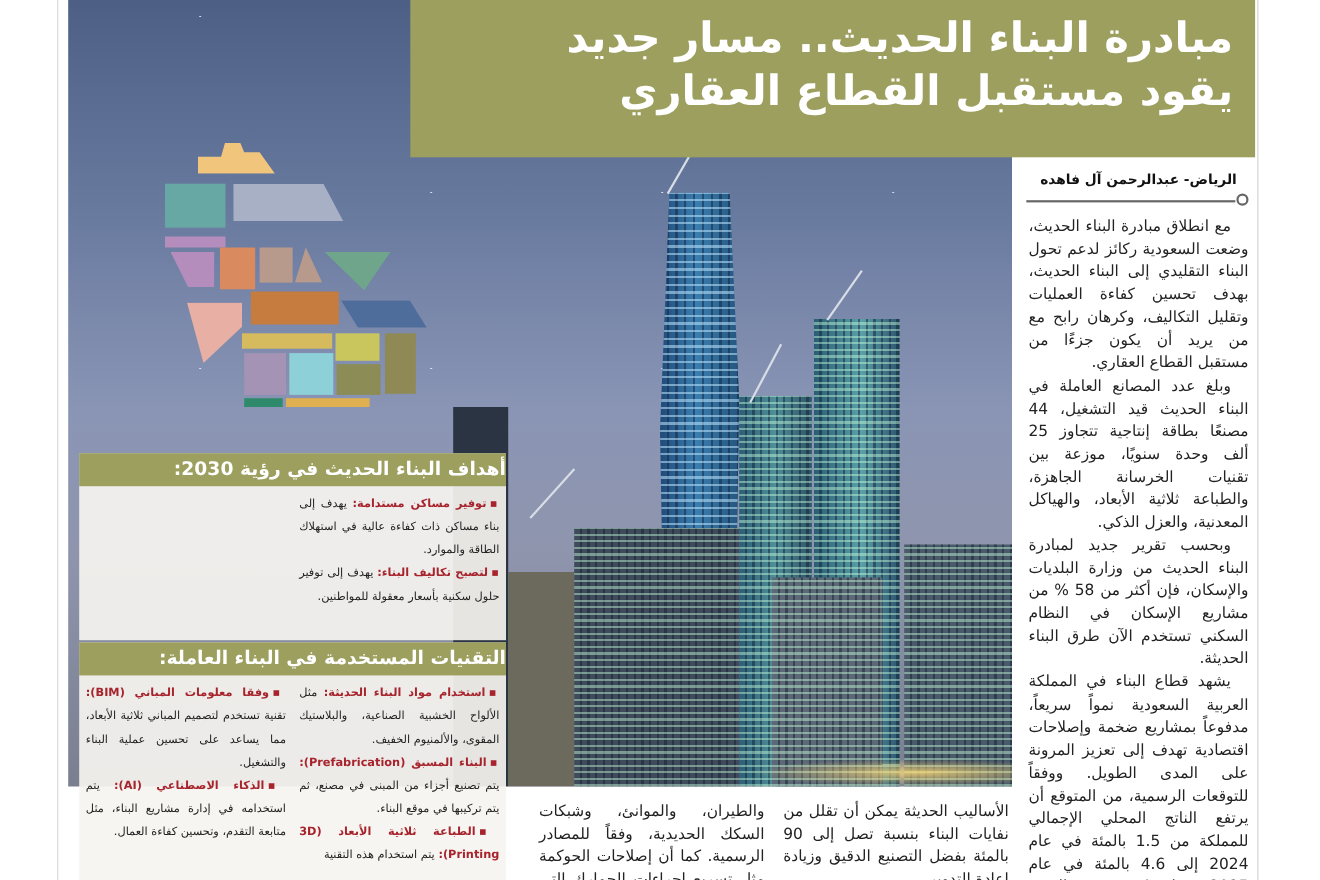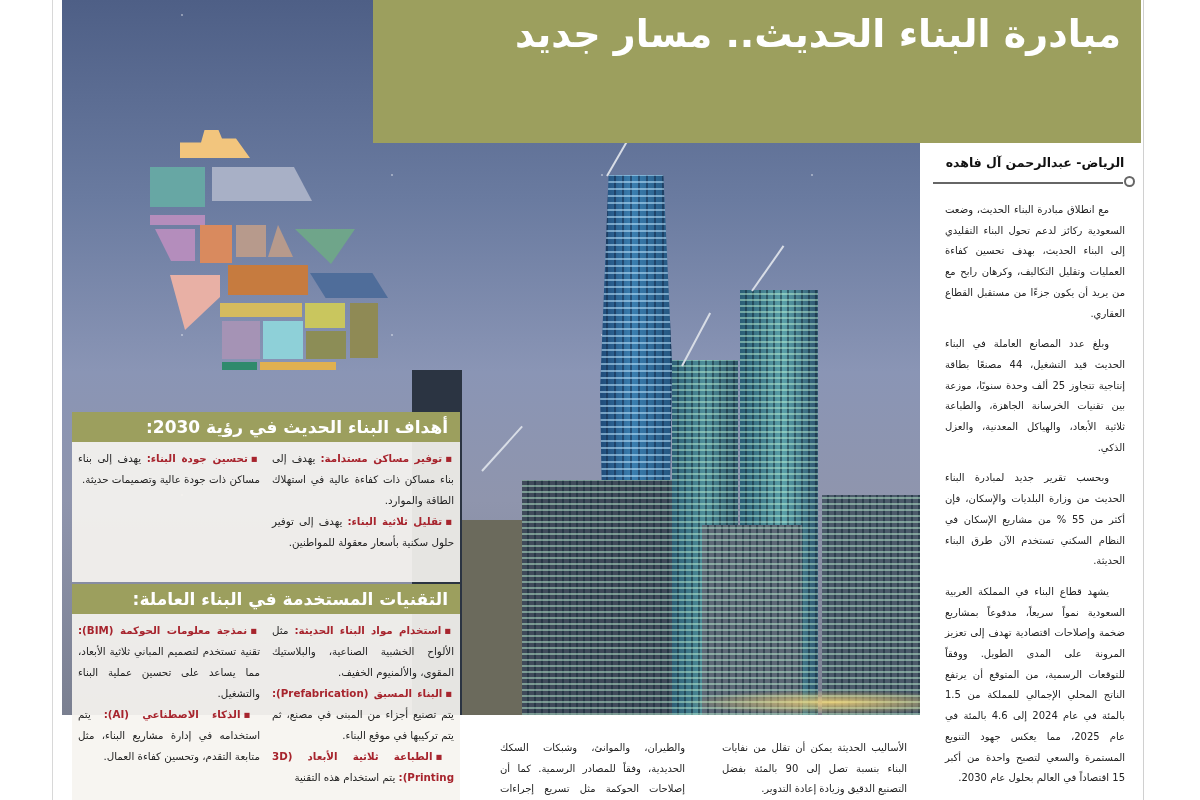--- a/index.html
+++ b/index.html
@@ -65,30 +65,30 @@
 
   
   .col-right {
     position:absolute; left:935px; top:155px; width:200px;
     direction:rtl; text-align:justify; color:#222;
   }
   .byline { font-size:12.5px; font-weight:bold; text-align:center; margin:0 0 6px 0; color:#111; }
   .byline-rule { position:relative; height:14px; margin-bottom:6px; }
   .byline-rule .line { position:absolute; right:12px; left:-2px; top:6px; height:2px; background:#666; }
   .byline-rule .circle { position:absolute; right:0; top:0; width:11px; height:11px; border:2px solid #666; border-radius:50%; box-sizing:border-box; background:#fff; }
-  .para { font-size:10px; line-height:20.7px; margin:10px; text-indent:16px; }
+  .para { font-size:14px; line-height:20.7px; margin:0; text-indent:16px; }
 
   
   .box {
     position:absolute; left:72px; width:388px; direction:rtl;
     background:rgba(246,244,240,.92);
   }
   .box-head {
     background:#9c9f5e; color:#fff; font-weight:bold; font-size:17px;
-    height:30px; line-height:30px; padding-right:12px;text-align:right;
+    height:30px; line-height:30px; text-align:right;
   }
   .box-body { display:flex; flex-direction:row; padding:6px 6px 6px 6px; gap:12px; }
   .box-col { flex:1; font-size:10.3px; line-height:21px; color:#222; text-align:justify; }
   .bl-item { margin:0; }
   .bl-key { color:#a7242d; font-weight:bold; }
   .bullet { color:#a7242d; font-weight:bold; margin-left:3px; }
   .goals { top:412px; height:170px; }
   .tech { top:584px; height:216px; }
 
   
@@ -138,58 +138,58 @@
     <div class="tile" style="left:72px;top:196px;width:38px;height:38px;background:#a593b5;"></div>
     <div class="tile" style="left:113px;top:196px;width:40px;height:38px;background:#8ed0d8;"></div>
     <div class="tile" style="left:156px;top:206px;width:40px;height:28px;background:#8c8d56;"></div>
     <div class="tile" style="left:72px;top:237px;width:35px;height:8px;background:#2f8a6c;"></div>
     <div class="tile" style="left:110px;top:237px;width:76px;height:8px;background:#e0b050;"></div>
   </div>
 </div>
 
 <div class="headline">
   <div>مبادرة البناء الحديث.. مسار جديد</div>
+  <div>يقود مستقبل القطاع العقاري</div>
 </div>
 
 <div class="col-right">
   <div class="byline">الرياض- عبدالرحمن آل فاهده</div>
   <div class="byline-rule">
     <span class="circle"></span>
     <span class="line"></span>
   </div>
   <p class="para">مع انطلاق مبادرة البناء الحديث، وضعت السعودية ركائز لدعم تحول البناء التقليدي إلى البناء الحديث، بهدف تحسين كفاءة العمليات وتقليل التكاليف، وكرهان رابح مع من يريد أن يكون جزءًا من مستقبل القطاع العقاري.</p>
   <p class="para">وبلغ عدد المصانع العاملة في البناء الحديث قيد التشغيل، 44 مصنعًا بطاقة إنتاجية تتجاوز 25 ألف وحدة سنويًا، موزعة بين تقنيات الخرسانة الجاهزة، والطباعة ثلاثية الأبعاد، والهياكل المعدنية، والعزل الذكي.</p>
-  <p class="para">وبحسب تقرير جديد لمبادرة البناء الحديث من وزارة البلديات والإسكان، فإن أكثر من 55 % من مشاريع الإسكان في النظام السكني تستخدم الآن طرق البناء الحديثة.</p>
+  <p class="para">وبحسب تقرير جديد لمبادرة البناء الحديث من وزارة البلديات والإسكان، فإن أكثر من 58 % من مشاريع الإسكان في النظام السكني تستخدم الآن طرق البناء الحديثة.</p>
   <p class="para">يشهد قطاع البناء في المملكة العربية السعودية نمواً سريعاً، مدفوعاً بمشاريع ضخمة وإصلاحات اقتصادية تهدف إلى تعزيز المرونة على المدى الطويل. ووفقاً للتوقعات الرسمية، من المتوقع أن يرتفع الناتج المحلي الإجمالي للمملكة من 1.5 بالمئة في عام 2024 إلى 4.6 بالمئة في عام 2025، مما يعكس جهود التنويع المستمرة والسعي لتصبح واحدة من أكبر 15 اقتصاداً في العالم بحلول عام 2030.</p>
   <p class="para">تدفع مشاريع ضخمة مثل نيوم، ومشروع البحر الأحمر، وروشن، والقدية الصناعة إلى الأمام</p>
 </div>
 
 <div class="box goals">
   <div class="box-head">أهداف البناء الحديث في رؤية 2030:</div>
   <div class="box-body">
     <div class="box-col">
       <p class="bl-item"><span class="bullet">▪</span><span class="bl-key">توفير مساكن مستدامة:</span> <span>يهدف إلى بناء مساكن ذات كفاءة عالية في استهلاك الطاقة والموارد.</span></p>
-      <p class="bl-item"><span class="bullet">▪</span><span class="bl-key">تقليل ثلاثية البناء:</span> <span>يهدف إلى توفير حلول سكنية بأسعار معقولة للمواطنين.</span></p>
+      <p class="bl-item"><span class="bullet">▪</span><span class="bl-key">لتصبح تكاليف البناء:</span> <span>يهدف إلى توفير حلول سكنية بأسعار معقولة للمواطنين.</span></p>
     </div>
     <div class="box-col">
-      <p class="bl-item"><span class="bullet">▪</span><span class="bl-key">تحسين جودة البناء:</span> <span>يهدف إلى بناء مساكن ذات جودة عالية وتصميمات حديثة.</span></p>
     </div>
   </div>
 </div>
 
 <div class="box tech">
   <div class="box-head">التقنيات المستخدمة في البناء العاملة:</div>
   <div class="box-body">
     <div class="box-col">
       <p class="bl-item"><span class="bullet">▪</span><span class="bl-key">استخدام مواد البناء الحديثة:</span> <span>مثل الألواح الخشبية الصناعية، والبلاستيك المقوى، والألمنيوم الخفيف.</span></p>
       <p class="bl-item"><span class="bullet">▪</span><span class="bl-key">البناء المسبق (Prefabrication):</span> <span>يتم تصنيع أجزاء من المبنى في مصنع، ثم يتم تركيبها في موقع البناء.</span></p>
       <p class="bl-item"><span class="bullet">▪</span><span class="bl-key">الطباعة ثلاثية الأبعاد (3D Printing):</span> <span>يتم استخدام هذه التقنية</span></p>
     </div>
     <div class="box-col">
-      <p class="bl-item"><span class="bullet">▪</span><span class="bl-key">نمذجة معلومات الحوكمة (BIM):</span> <span>تقنية تستخدم لتصميم المباني ثلاثية الأبعاد، مما يساعد على تحسين عملية البناء والتشغيل.</span></p>
+      <p class="bl-item"><span class="bullet">▪</span><span class="bl-key">وفقا معلومات المباني (BIM):</span> <span>تقنية تستخدم لتصميم المباني ثلاثية الأبعاد، مما يساعد على تحسين عملية البناء والتشغيل.</span></p>
       <p class="bl-item"><span class="bullet">▪</span><span class="bl-key">الذكاء الاصطناعي (AI):</span> <span>يتم استخدامه في إدارة مشاريع البناء، مثل متابعة التقدم، وتحسين كفاءة العمال.</span></p>
     </div>
   </div>
 </div>
 
 <div class="bottom-col bc1">
   <p class="para" style="text-indent:0">الأساليب الحديثة يمكن أن تقلل من نفايات البناء بنسبة تصل إلى 90 بالمئة بفضل التصنيع الدقيق وزيادة إعادة التدوير.</p>
   <p class="para">يُعد تطوير القوى العاملة محوراً أساسياً</p>
 </div>
 <div class="bottom-col bc2">

